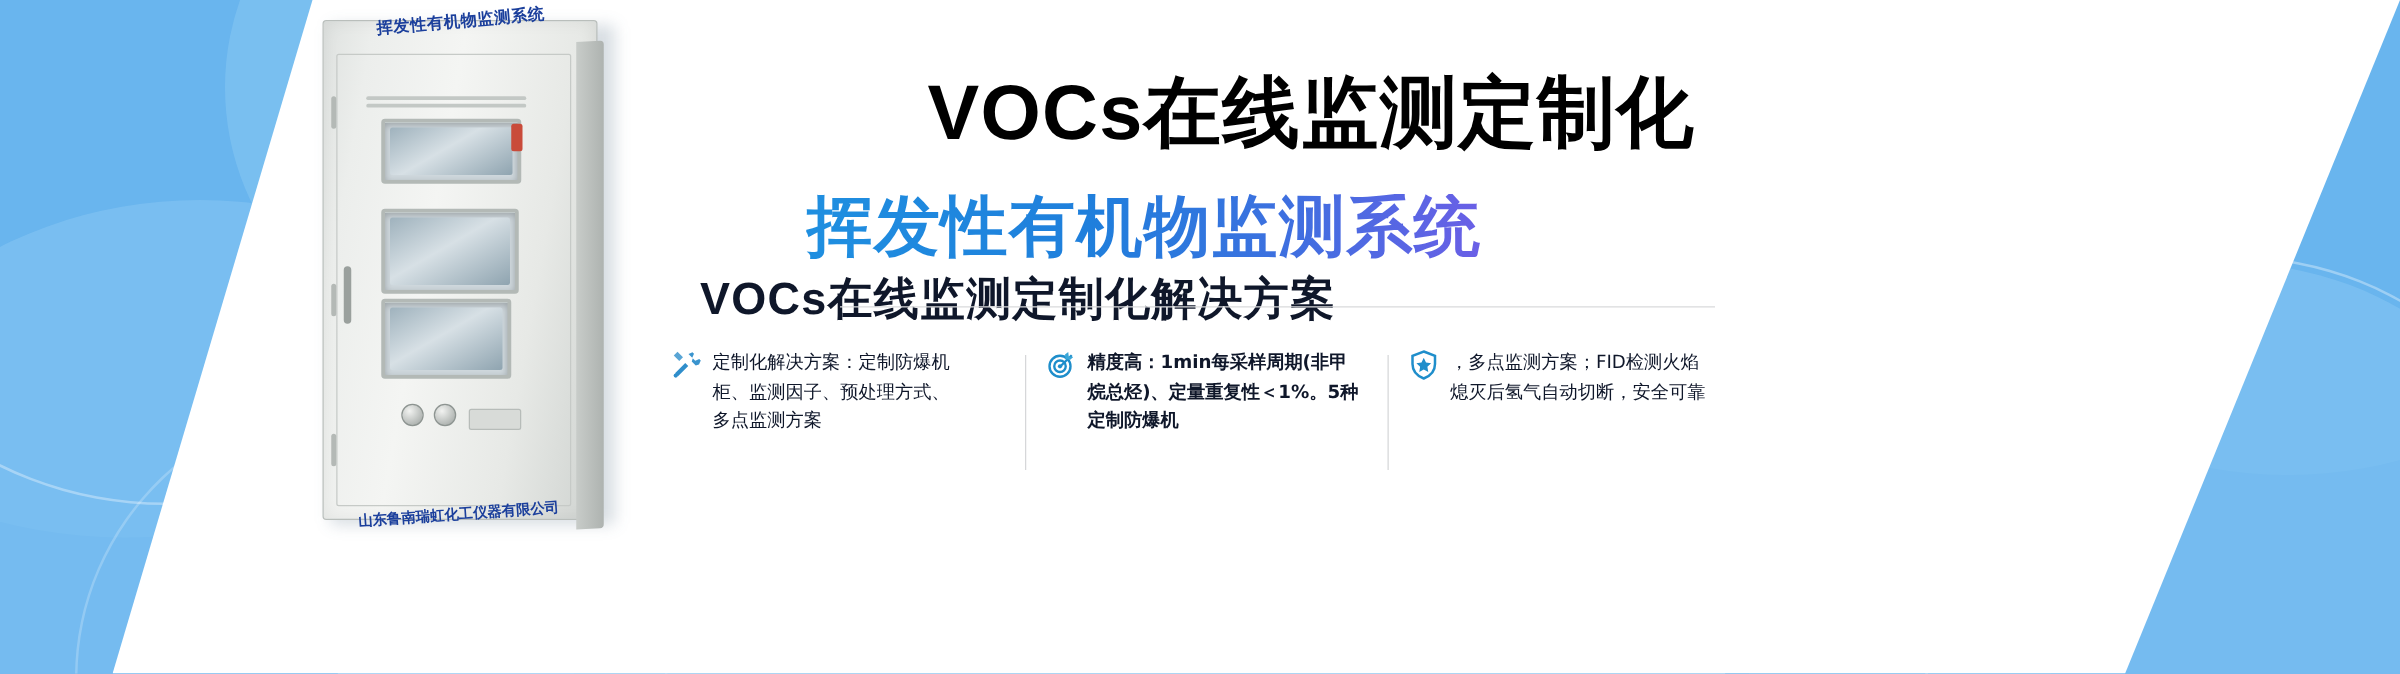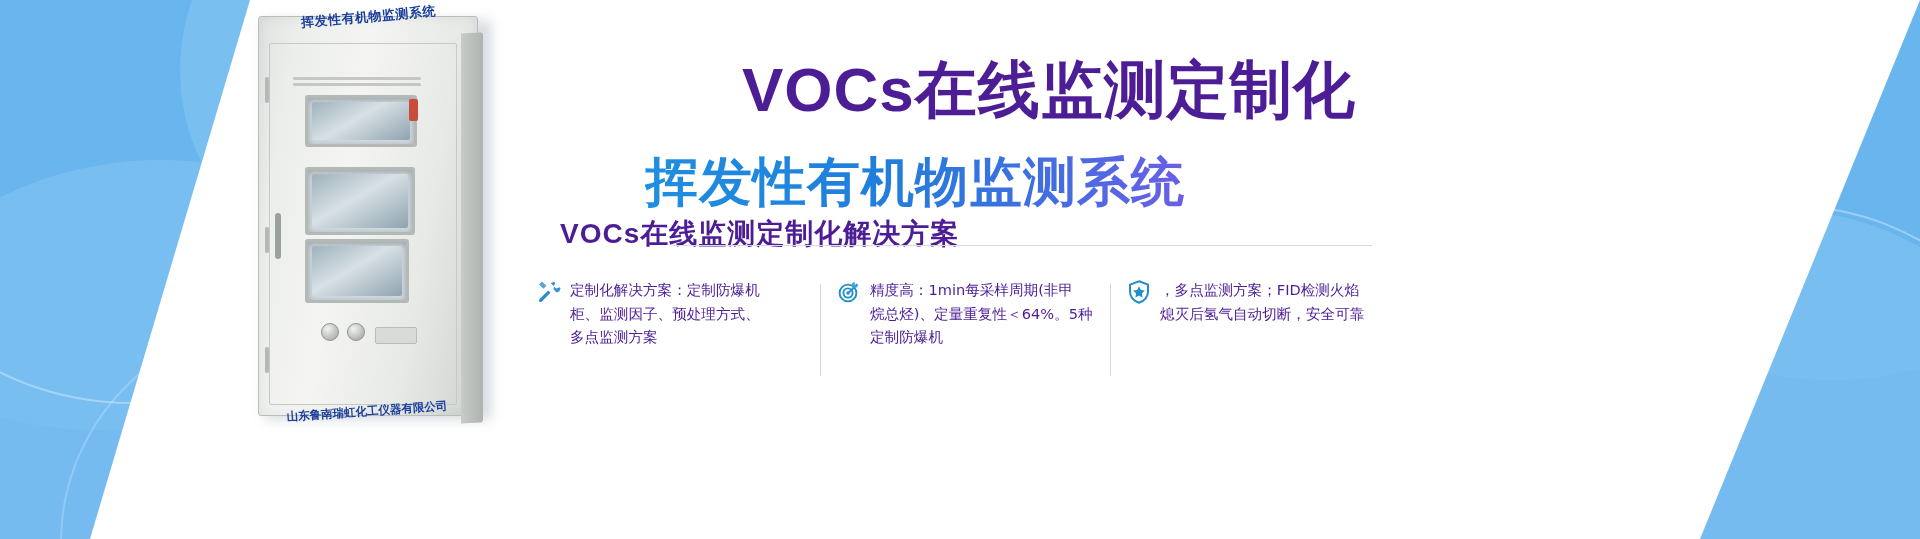--- a/index.html
+++ b/index.html
@@ -47,42 +47,42 @@
   .vent{position:absolute;left:34px;width:128px;height:3px;background:#c3c8c5;border-radius:2px;}
   .knob{position:absolute;border-radius:50%;background:radial-gradient(circle at 35% 30%,#f2f3f1,#9aa09d);border:1px solid #8d9491;}
   .redbtn{position:absolute;left:150px;top:82px;width:9px;height:22px;background:#c94b3a;border-radius:2px;}
   .smallplate{position:absolute;left:116px;top:310px;width:40px;height:15px;background:#d8dbd8;border:1px solid #b7bcb9;border-radius:2px;}
   .cab-top-label{position:absolute;left:-2px;top:2px;width:225px;text-align:center;
     font-size:13px;font-weight:700;color:#1b3f9c;transform:rotate(-5deg);letter-spacing:.5px;white-space:nowrap;}
   .cab-bottom-label{position:absolute;left:-46px;top:398px;width:310px;text-align:center;
     font-size:11.5px;font-weight:700;color:#1b3f9c;transform:rotate(-4deg);white-space:nowrap;}
 
   
-  .ghost{position:absolute;font-weight:800;color:#4c1d95;white-space:nowrap;letter-spacing:1px;user-select:none;}
+  .ghost{position:absolute;font-weight:800;color:#000000;white-space:nowrap;letter-spacing:1px;user-select:none;}
   .ghost-top{left:742px;top:48px;font-size:62px;}
-  .ghost-bot{left:560px;top:215px;font-size:28px;color:#4c1d95;}
+  .ghost-bot{left:560px;top:215px;font-size:36px;color:#0f172a;}
 
   
   .title-sub{position:absolute;left:672px;top:108px;font-size:44px;font-weight:800;color:#3aa0e8;letter-spacing:.5px;line-height:1;}
   .title-main{position:absolute;left:645px;top:155px;font-size:53px;font-weight:800;line-height:1;white-space:nowrap;
     background:linear-gradient(90deg,#1f8fe0 0%,#1f7fdc 42%,#3f6fe0 72%,#6a5fe6 100%);
     -webkit-background-clip:text;background-clip:text;color:transparent;letter-spacing:1px;}
 
   
   .rule{position:absolute;left:672px;top:245px;width:700px;height:1px;background:#d9dadc;}
 
   
   .features{position:absolute;left:520px;top:278px;width:920px;height:110px;display:flex;}
   .feature{position:relative;display:flex;align-items:flex-start;padding:0 16px;box-sizing:border-box;}
   .f1{width:300px;}
-  .f2{width:290px;}
+  .f2{width:290px;font-weight:bold;}
   .f3{width:330px;}
   .fdiv{position:absolute;top:6px;width:1px;height:92px;background:#d6d7d9;}
   .ficon{flex:0 0 auto;width:26px;height:26px;margin-right:8px;margin-top:1px;}
-  .ftext{font-size:14.6px;line-height:1.62;color:#4c1d95;font-family:"DejaVu Sans","Liberation Sans",sans-serif;}
+  .ftext{font-size:14.6px;line-height:1.62;color:#0f172a;font-family:"DejaVu Sans","Liberation Sans",sans-serif;}
 </style>
 </head>
 <body>
 
 <div class="banner">
 
   <div class="bg-base"></div>
   <div class="blob b1"></div>
   <div class="blob b2"></div>
   <div class="blob b3"></div>
@@ -160,21 +160,21 @@
             <circle cx="12" cy="14" r="8.4"></circle>
             <circle cx="12" cy="14" r="4.6"></circle>
           </g>
           <circle cx="12" cy="14" r="1.7" fill="#1f8ecb"></circle>
           <path d="M13 13.4L21.4 5.2" stroke="#1f8ecb" stroke-width="1.9" fill="none"></path>
           <path d="M18.6 2.6l.4 3.6 3.6.4-2.4 2.2-3.8-.4-.4-3.8z" fill="#3aa7d8"></path>
         </svg>
       </span>
       <div class="ftext">
         <div>精度高：1min每采样周期(非甲</div>
-        <div>烷总烃)、定量重复性＜64%。5种</div>
+        <div>烷总烃)、定量重复性＜1%。5种</div>
         <div>定制防爆机</div>
       </div>
     </div>
 
     <div class="feature f3">
       <div class="fdiv" style="left:0"></div>
       <span class="ficon">
         <svg viewBox="0 0 26 26" width="26" height="26">
           <path d="M13 2.2l9 3.4v6.6c0 5.6-3.8 9.6-9 11.6-5.2-2-9-6-9-11.6V5.6z" fill="#fff" stroke="#1f8ecb" stroke-width="2"></path>
           <path d="M13 7.2l1.8 3.7 4.1.6-3 2.9.7 4.1-3.6-1.9-3.6 1.9.7-4.1-3-2.9 4.1-.6z" fill="#1f8ecb"></path>

